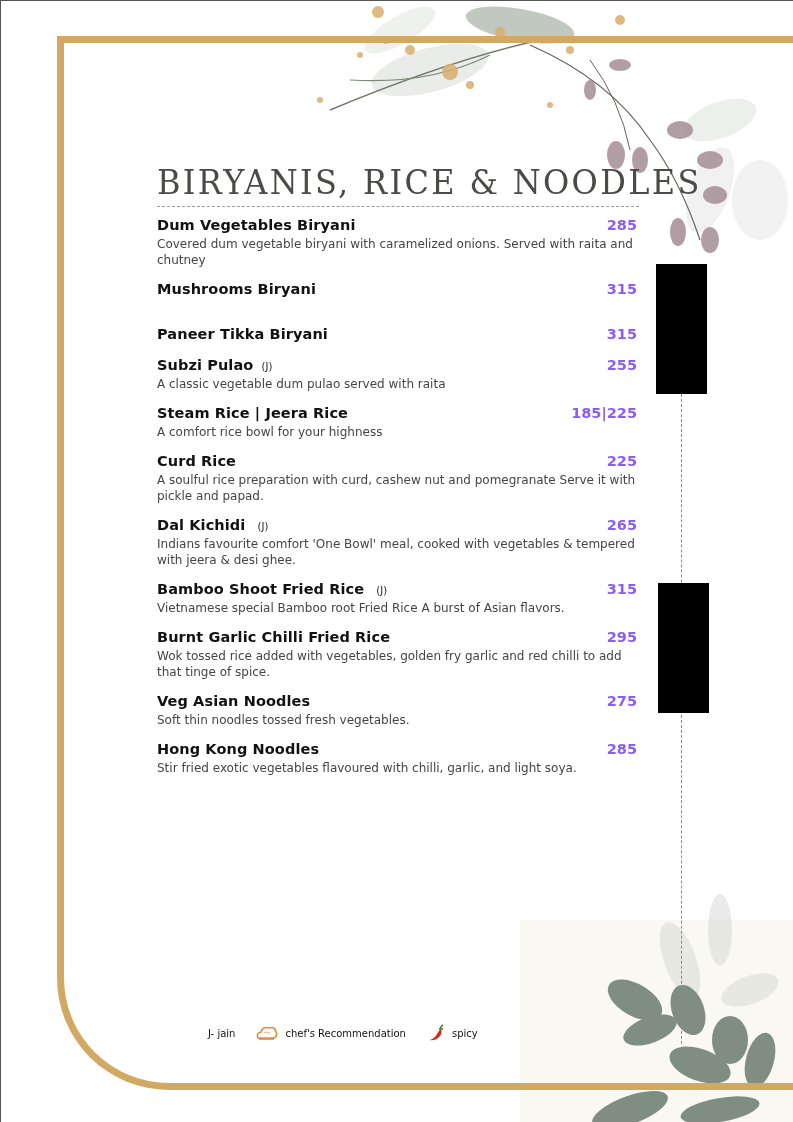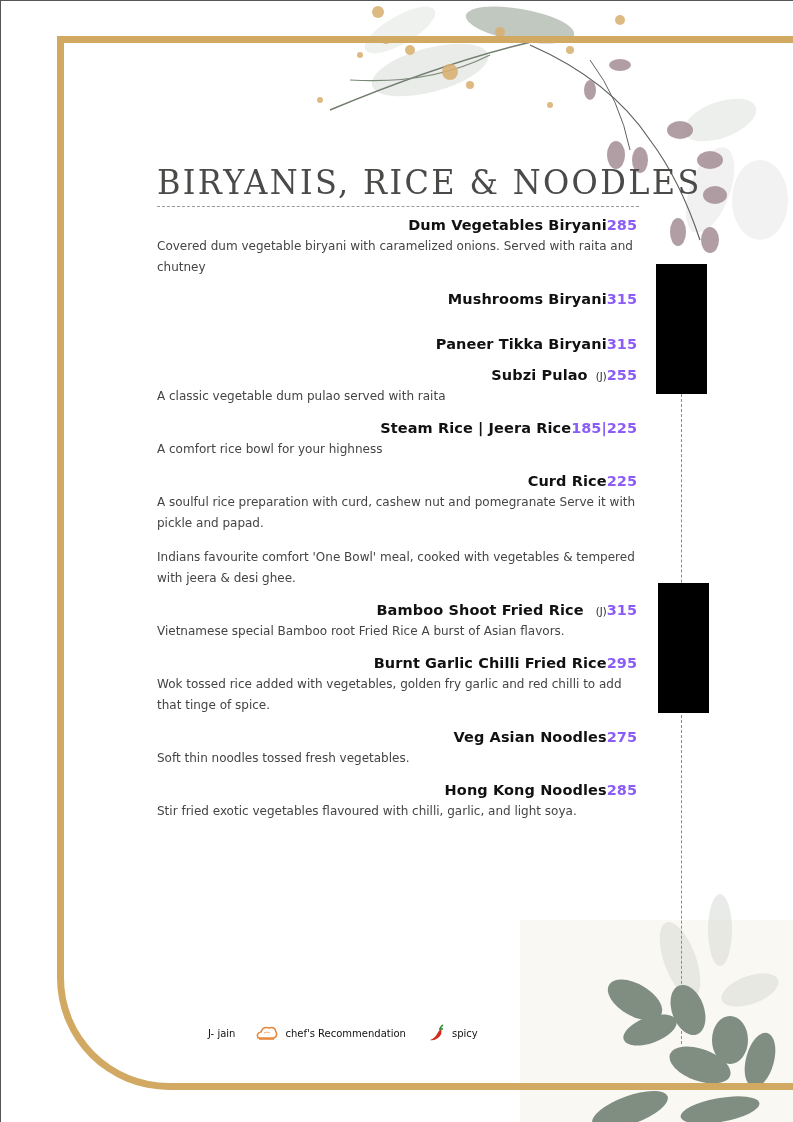--- a/index.html
+++ b/index.html
@@ -32,25 +32,25 @@
 
     .content { position: absolute; left: 157px; top: 160px; width: 480px; z-index: 6; }
     .title {
       font-family: "DejaVu Serif", serif; font-weight: normal;
       font-size: 34px; letter-spacing: 2.5px; color: #4a4b48;
       margin: 0; line-height: 44px; white-space: nowrap;
       transform: scaleX(0.94); transform-origin: left;
     }
     .title-rule { border-top: 1px dashed #9a9a9a; margin: 2px 0 10px 0; width: 482px; }
     .item { margin-bottom: 13px; }
-    .item-head { display: flex; justify-content: flex-end; align-items: baseline; }
+    .item-head { display: flex; justify-content: space-between; align-items: baseline; }
     .item-name { font-weight: bold; font-size: 14.5px; color: #111; letter-spacing: 0.1px; }
     .item-tag { font-size: 10px; font-weight: normal; margin-left: 8px; color: #222; }
     .item-price { font-weight: bold; font-size: 14.5px; color: #8b5cf6; }
-    .item-desc { font-size: 12px; color: #444; line-height: 21px; margin-top: 3px; }
+    .item-desc { font-size: 12px; color: #444; line-height: 16px; margin-top: 3px; }
 
     .legend {
       position: absolute; left: 208px; top: 1024px; z-index: 6;
       display: flex; align-items: center; font-size: 10px; color: #111;
     }
     .legend .lg { display: flex; align-items: center; margin-right: 20px; }
     .legend svg { margin-right: 6px; }
   </style>
 </head>
 <body>
@@ -165,20 +165,24 @@
 
   <div class="item">
     <div class="item-head">
       <span class="item-name">Curd Rice</span>
       <span class="item-price">225</span>
     </div>
     <div class="item-desc">A soulful rice preparation with curd, cashew nut and pomegranate Serve it with pickle and papad.</div>
   </div>
 
   <div class="item">
+    <div class="item-head">
+      <span class="item-name"><span>Dal Kichidi</span><span class="item-tag" style="margin-left:12px">(J)</span></span>
+      <span class="item-price">265</span>
+    </div>
     <div class="item-desc">Indians favourite comfort 'One Bowl' meal, cooked with vegetables &amp; tempered with jeera &amp; desi ghee.</div>
   </div>
 
   <div class="item">
     <div class="item-head">
       <span class="item-name"><span>Bamboo Shoot Fried Rice</span><span class="item-tag" style="margin-left:12px">(J)</span></span>
       <span class="item-price">315</span>
     </div>
     <div class="item-desc">Vietnamese special Bamboo root Fried Rice A burst of Asian flavors.</div>
   </div>

